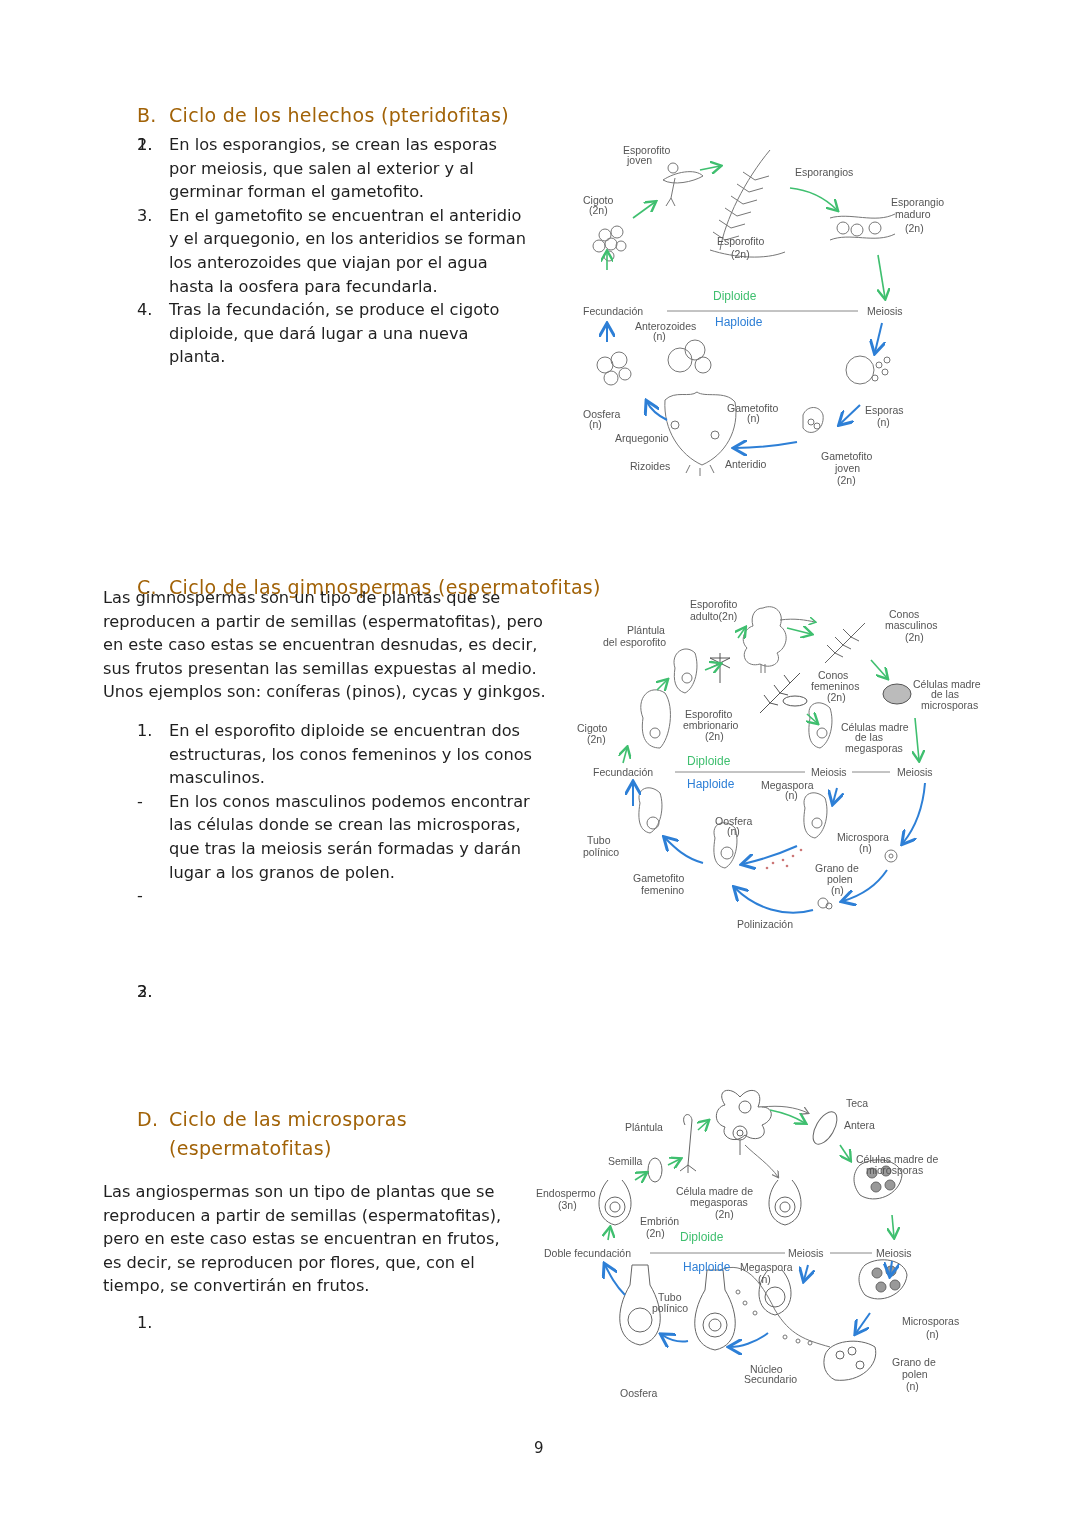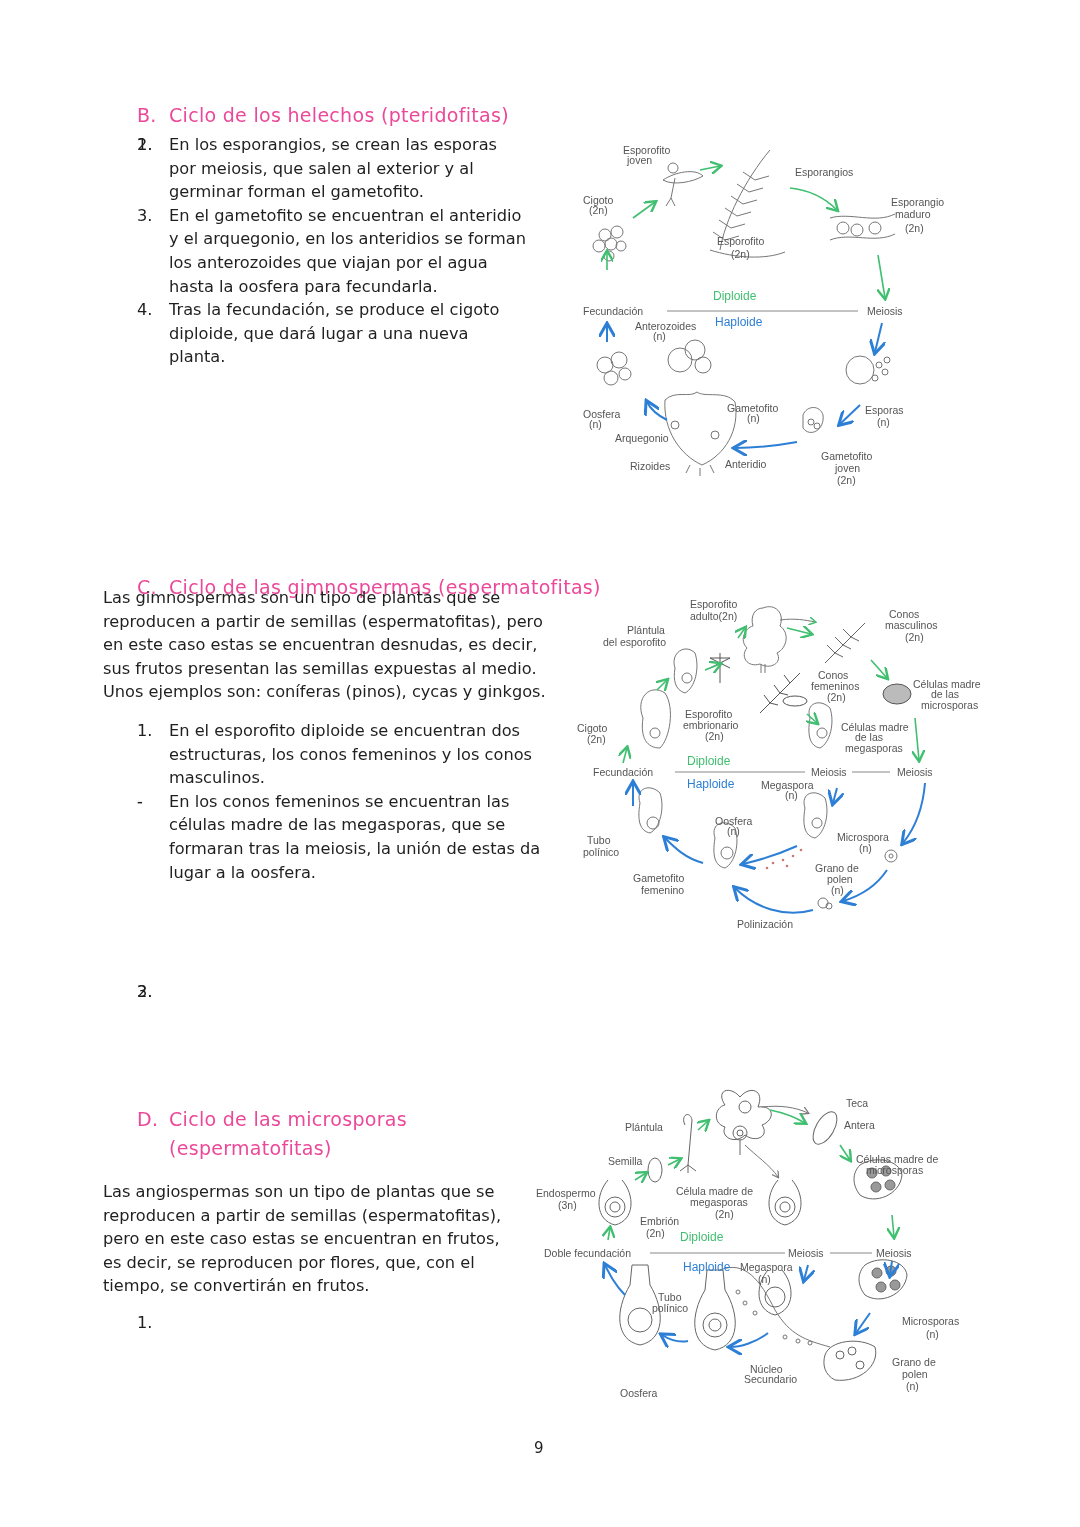--- a/index.html
+++ b/index.html
@@ -1,19 +1,19 @@
 <!DOCTYPE html>
 <html><head>
 <meta charset="utf-8">
 <style>
   html, body { margin: 0; padding: 0; background: #ffffff; }
   body { width: 1080px; height: 1527px; position: relative; overflow: hidden;
          font-family: "DejaVu Sans", sans-serif; color: #1f1f1f; }
   .abs { position: absolute; }
-  .heading { font-family: "DejaVu Sans", sans-serif; font-size: 19px; letter-spacing: 0.3px; color: #ec4899; }
+  .heading { font-family: "DejaVu Sans", sans-serif; font-size: 19px; letter-spacing: 0.3px; color: #a16207; }
   .heading .letter { display: inline-block; width: 32px; }
   .body-text { font-size: 16.2px; line-height: 23.6px; color: #1f1f1f; }
   ol.steps, ul.dash { list-style: none; margin: 0; padding: 0; }
   .item { position: relative; padding-left: 32px; }
   .item .num { position: absolute; left: 0; top: 0; }
   .para { margin: 0; }
   .diagram { position: absolute; }
   .lbl { font-family: "Liberation Sans", sans-serif; font-size: 10.5px; fill: #555; }
   .lbl-green { font-family: "Liberation Sans", sans-serif; font-size: 12px; fill: #3fbf6f; }
   .lbl-blue { font-family: "Liberation Sans", sans-serif; font-size: 12px; fill: #2d7fd6; }
@@ -142,22 +142,22 @@
 </svg>
 
 <div class="abs heading" style="left:137px; top:543px;margin-top:33px;">
   <span class="letter">C.</span><span>Ciclo de las gimnospermas (espermatofitas)</span>
 </div>
 
 <p class="para abs body-text" style="left:103px; top:586px; width:460px;">Las gimnospermas son un tipo de plantas que se reproducen a partir de semillas (espermatofitas), pero en este caso estas se encuentran desnudas, es decir, sus frutos presentan las semillas expuestas al medio. Unos ejemplos son: coníferas (pinos), cycas y ginkgos.</p>
 
 <ol class="steps abs body-text" style="left:137px; top:719px; width:410px;">
   <li class="item"><span class="num">1.</span><span>En el esporofito diploide se encuentran dos estructuras, los conos femeninos y los conos masculinos.</span></li>
+  <li class="item"><span class="num">-</span><span>En los conos masculinos podemos encontrar las células donde se crean las microsporas, que tras la meiosis serán formadas y darán lugar a los granos de polen.</span></li>
   <li class="item"><span class="num">-</span></li>
-  <li class="item"><span class="num">-</span><span>En los conos femeninos se encuentran las células madre de las megasporas, que se formaran tras la meiosis, la unión de estas da lugar a la oosfera.</span></li>
 </ol>
 <ol class="steps abs body-text" style="left:137px; top:980px; width:830px;">
   <li class="item"><span class="num">2.</span></li>
   <li class="item"><span class="num">3.</span></li>
 </ol>
 
 <svg class="diagram" style="left:575px; top:598px;" width="440" height="340" viewBox="0 0 440 340">
   <defs>
     <marker id="ag2" markerWidth="8" markerHeight="8" refX="6" refY="4" orient="auto">
         <path d="M0,0 L7,4 L0,8" fill="none" stroke="#3fbf6f" stroke-width="1.5"></path>

